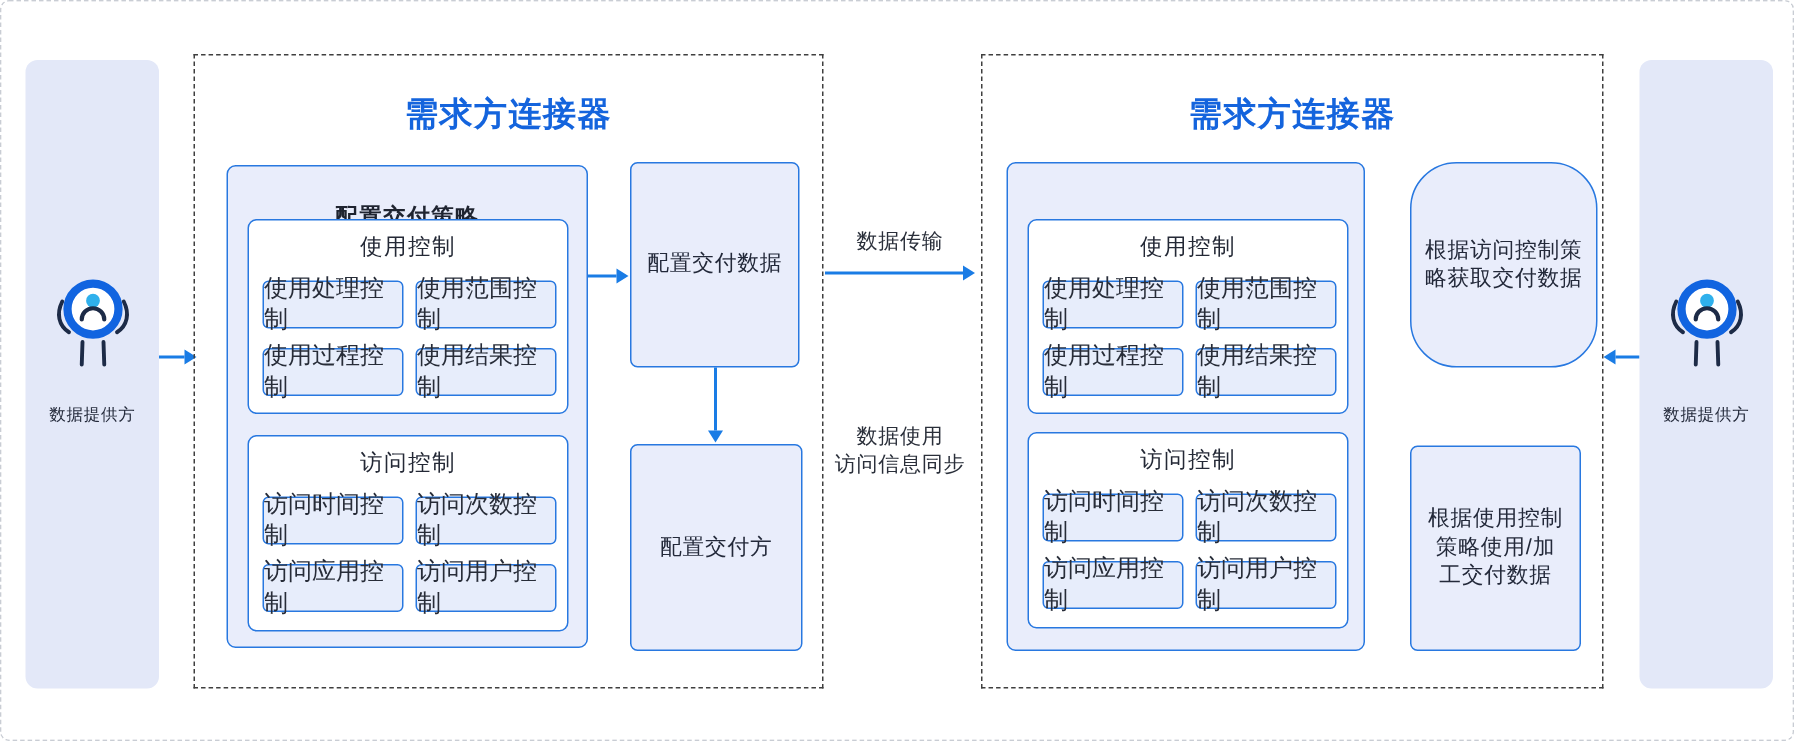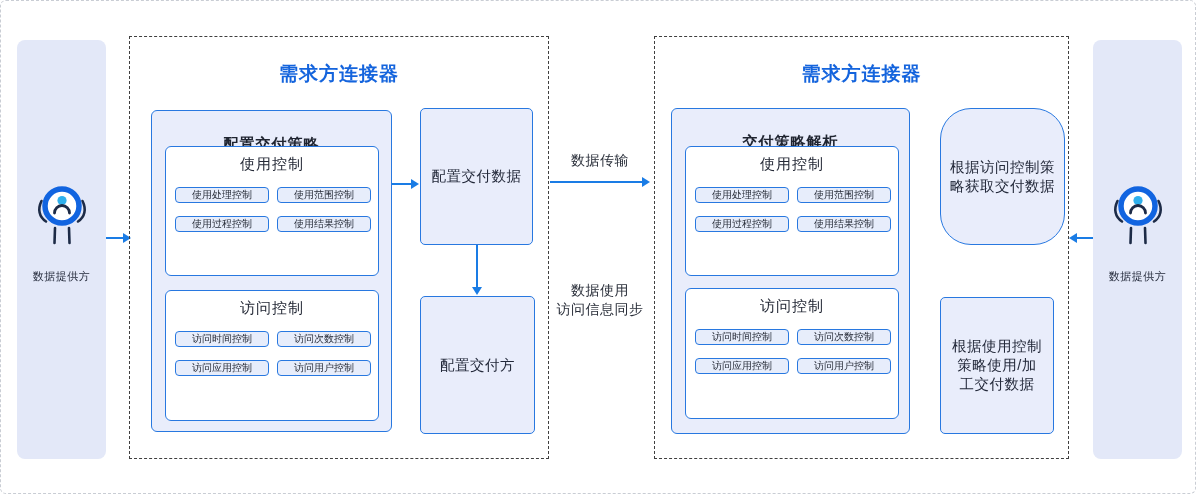--- a/index.html
+++ b/index.html
@@ -42,21 +42,21 @@
     letter-spacing:.5px;
   }
   
   .connector{
     position:absolute;top:35px;height:423px;
     border:1.6px dashed #3f3f3f;
   }
   .connector-title{
     position:absolute;top:24px;left:0;right:0;
     text-align:center;
-    font-size:19px;font-weight:bold;color:var(--accent-blue);
+    font-size:22px;font-weight:bold;color:var(--accent-blue);
     letter-spacing:1px;
   }
   
   .node{
     position:absolute;
     background:var(--box-bg);
     border:1.5px solid var(--border-blue);
     border-radius:6px;
   }
   .node-title{margin-top:24px;text-align:center;font-size:15px;font-weight:bold;color:#1f2430;letter-spacing:1px;}
@@ -65,26 +65,26 @@
     background:#fff;
     border:1.4px solid var(--border-blue);
     border-radius:6px;
   }
   .subpanel-title{margin-top:8px;text-align:center;font-size:15px;color:#242936;letter-spacing:1px;}
   .ctrl-items{
     position:absolute;top:40px;left:9px;
     display:grid;grid-template-columns:94px 94px;gap:13px 8px;
   }
   .item{
-    height:16px;
+    height:32px;
     background:var(--item-bg);
     border:1.3px solid var(--border-blue);
     border-radius:4px;
     display:flex;align-items:center;justify-content:center;
-    font-size:10px;color:#272c38;
+    font-size:16px;color:#272c38;
   }
   .big-cell{
     position:absolute;
     background:var(--box-bg);
     border:1.5px solid var(--border-blue);
     border-radius:5px;
     display:flex;align-items:center;justify-content:center;
     text-align:center;font-size:14.5px;color:#23293a;
     line-height:19px;letter-spacing:.5px;
     padding:0 9px;
@@ -174,21 +174,20 @@
   <div class="arrow-h" style="left:549px;top:180px;width:92px;"></div>
   <div class="flow-label" style="left:535px;top:280px;width:128px;">
     <span>数据使用</span><br>
     <span>访问信息同步</span>
   </div>
 
   <div class="connector" style="left:653px;width:415px;">
     <div class="connector-title">需求方连接器</div>
 
     <div class="node" style="left:16px;top:71px;width:239px;height:326px;">
-      <div class="node-title">交付策略解析</div>
 
       <div class="subpanel" style="top:37px;height:130px;">
         <div class="subpanel-title">使用控制</div>
         <div class="ctrl-items">
           <div class="item">使用处理控制</div>
           <div class="item">使用范围控制</div>
           <div class="item">使用过程控制</div>
           <div class="item">使用结果控制</div>
         </div>
       </div>

